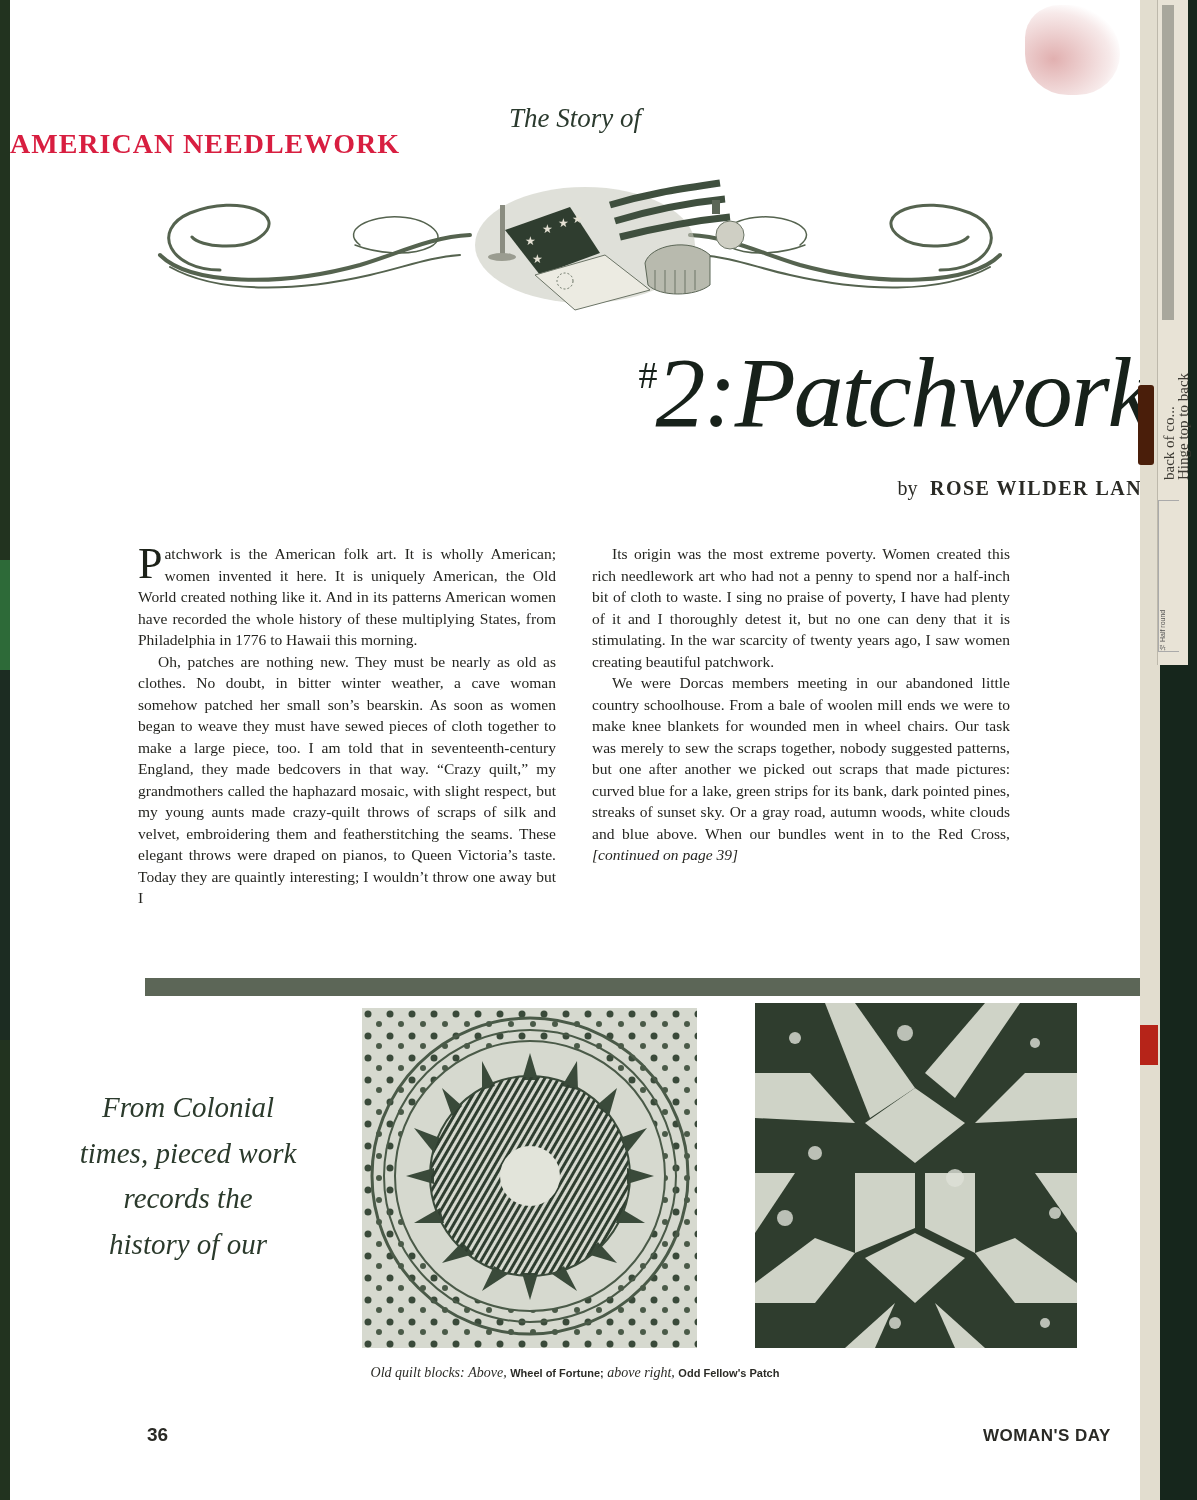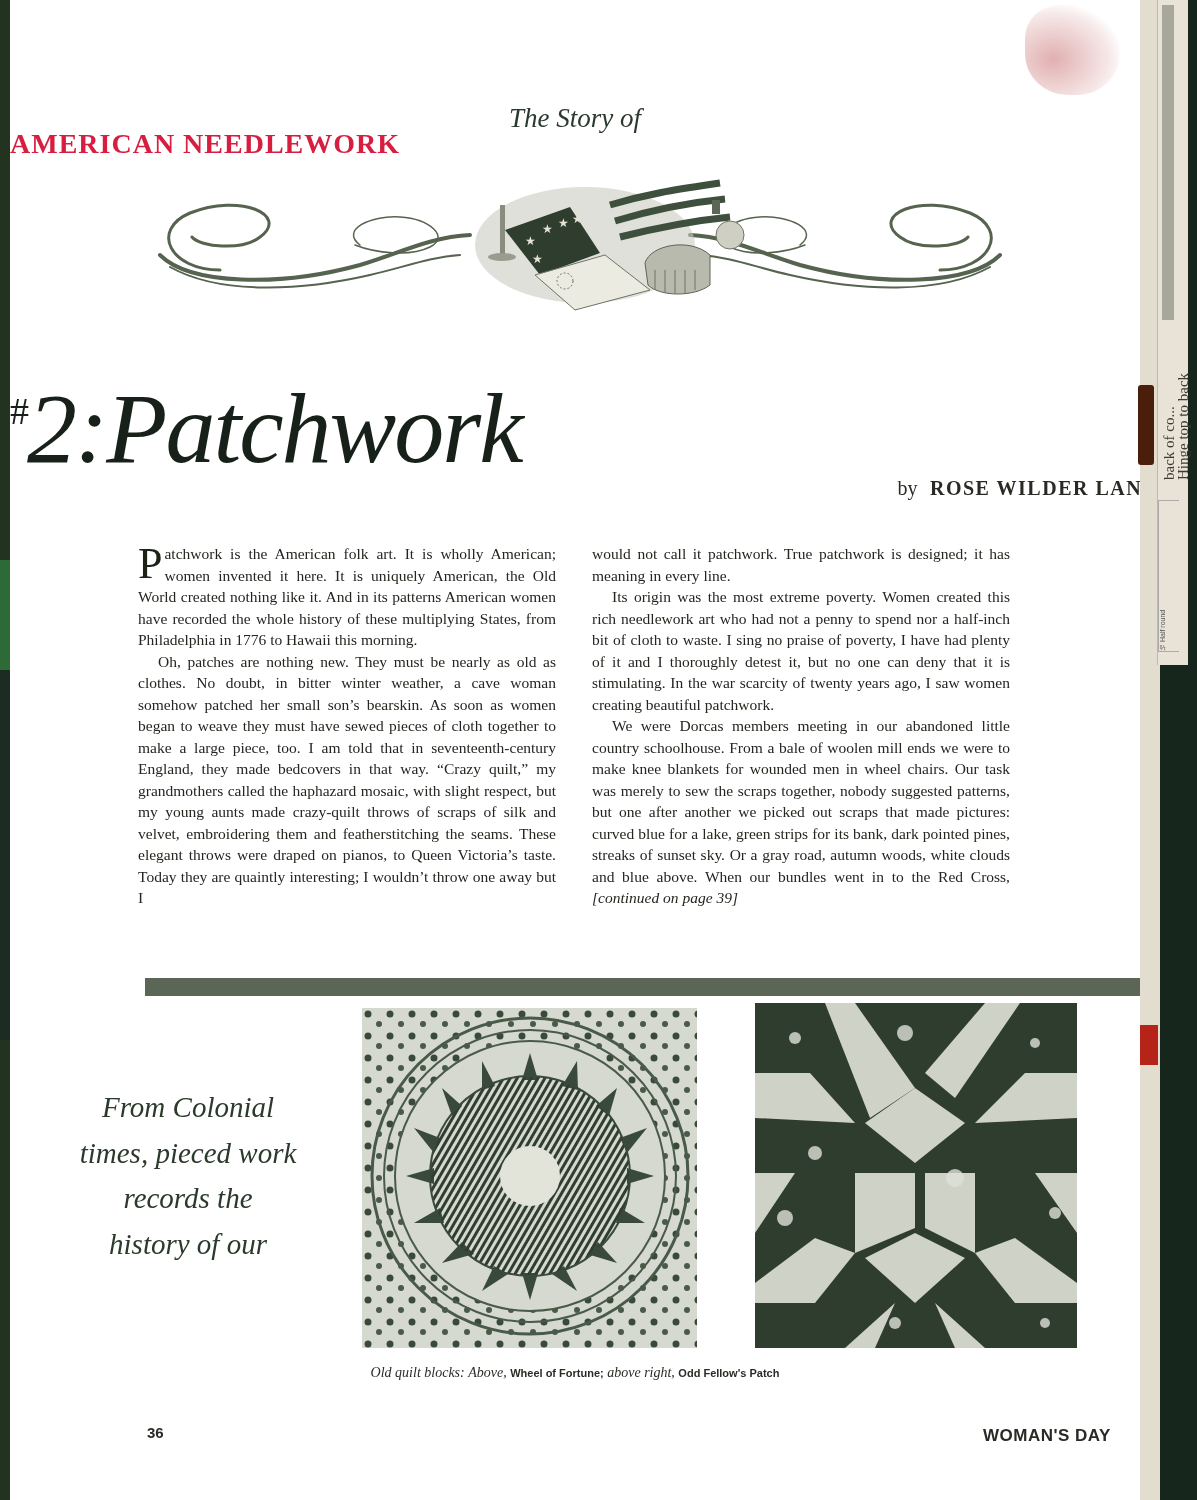--- a/index.html
+++ b/index.html
@@ -46,24 +46,23 @@
     position:absolute; left:0; width:1130px; top:103px; text-align:center;
     font-family:"Liberation Serif", serif; font-style:italic; font-size:27px; color:#2b3a2e;
   }
   .series-title {
     position:absolute; left:0; width:1130px; top:128px; text-align:left;
     font-family:"Liberation Serif", serif; font-weight:bold; font-size:28px; letter-spacing:1px;
     color:#d81e40;
   }
   .flourish { position:absolute; left:120px; top:175px; width:900px; height:150px; }
   .title {
-    position:absolute; left:0; width:1140px; top:335px; text-align:left;
+    position:absolute; left:0; width:1140px; top:335px; text-align:right;
     font-family:"Liberation Serif", serif; font-style:italic; font-size:100px; color:#17211a;
     letter-spacing:-2px;
-    margin-top:36px;
   }
   .title .hash { font-size:38px; vertical-align:top; position:relative; top:18px; font-style:normal; }
   .byline {
     position:absolute; left:0; width:1140px; top:477px; text-align:right;
     font-size:20px; color:#2a2a25; letter-spacing:1.5px;padding-left:7px;
   }
   .byline .by { letter-spacing:0; margin-right:6px; }
   .byline .name { font-weight:bold; }
 
   .col {
@@ -94,21 +93,21 @@
 
   .caption {
     position:absolute; left:0; width:1130px; top:1365px; text-align:center;
     font-size:14px; color:#2b2b26;
   }
   .caption .it { font-style:italic; }
   .caption .bd { font-family:"Liberation Sans", sans-serif; font-weight:bold; font-size:11px; }
 
   .folio {
     position:absolute; left:137px; top:1424px;
-    font-family:"Liberation Sans", sans-serif; font-weight:bold; font-size:15px; color:#2a2a25;
+    font-family:"Liberation Sans", sans-serif; font-weight:bold; font-size:19px; color:#2a2a25;
   }
   .magazine {
     position:absolute; left:973px; top:1426px;
     font-family:"Liberation Sans", sans-serif; font-weight:bold; font-size:17px; letter-spacing:0.5px; color:#2a2a25;
   }
 </style>
 </head>
 <body>
 
 <div class="left-strip"></div>
@@ -180,21 +179,20 @@
     <span class="by">by</span>
     <span class="name">ROSE WILDER LANE</span>
   </div>
 
   <div class="col col-left">
     <p class="first"><span class="dropcap">P</span><span>atchwork is the American folk art. It is wholly American; women invented it here. It is uniquely American, the Old World created nothing like it. And in its patterns American women have recorded the whole history of these multiplying States, from Philadelphia in 1776 to Hawaii this morning.</span></p>
     <p>Oh, patches are nothing new. They must be nearly as old as clothes. No doubt, in bitter winter weather, a cave woman somehow patched her small son’s bearskin. As soon as women began to weave they must have sewed pieces of cloth together to make a large piece, too. I am told that in seventeenth-century England, they made bedcovers in that way. “Crazy quilt,” my grandmothers called the haphazard mosaic, with slight respect, but my young aunts made crazy-quilt throws of scraps of silk and velvet, embroidering them and featherstitching the seams. These elegant throws were draped on pianos, to Queen Victoria’s taste. Today they are quaintly interesting; I wouldn’t throw one away but I</p>
   </div>
 
   <div class="col col-right">
-    <p class="cont">would not call it patchwork. True patchwork is designed; it has meaning in every line.</p>
     <p>Its origin was the most extreme poverty. Women created this rich needlework art who had not a penny to spend nor a half-inch bit of cloth to waste. I sing no praise of poverty, I have had plenty of it and I thoroughly detest it, but no one can deny that it is stimulating. In the war scarcity of twenty years ago, I saw women creating beautiful patchwork.</p>
     <p><span>We were Dorcas members meeting in our abandoned little country schoolhouse. From a bale of woolen mill ends we were to make knee blankets for wounded men in wheel chairs. Our task was merely to sew the scraps together, nobody suggested patterns, but one after another we picked out scraps that made pictures: curved blue for a lake, green strips for its bank, dark pointed pines, streaks of sunset sky. Or a gray road, autumn woods, white clouds and blue above. When our bundles went in to the Red Cross,</span> <span class="continued">[continued on page 39]</span></p>
   </div>
 
   <div class="rule-bar"></div>
 
   <div class="pullquote">
     <div>From Colonial</div>
     <div>times, pieced work</div>
     <div>records the</div>

